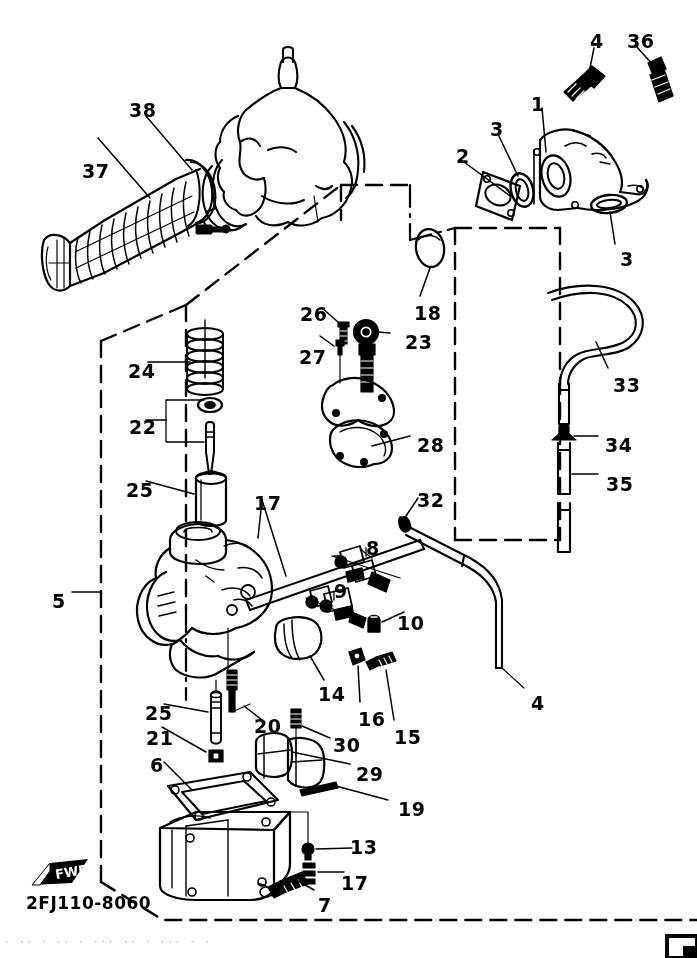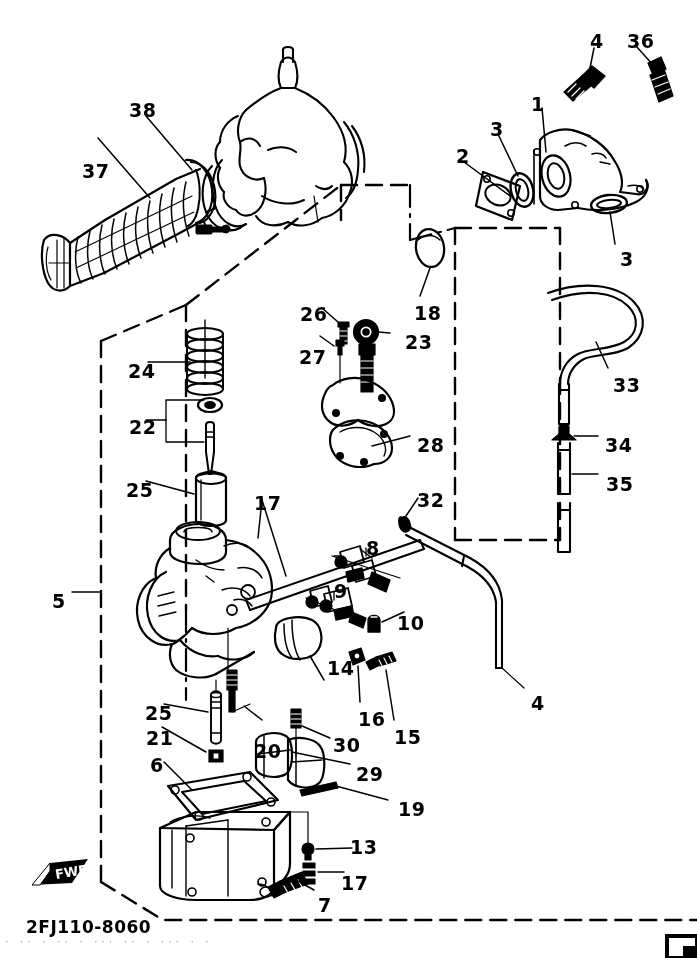--- a/index.html
+++ b/index.html
@@ -36,21 +36,20 @@
   #partnumber {
     position: absolute;
     left: 26px;
     top: 893px;
     font-family: "DejaVu Sans", sans-serif;
     font-weight: bold;
     font-size: 17px;
     letter-spacing: 0.5px;
     color: #000000;
     white-space: nowrap;
-    margin-top: 24px;
   }
   #footer-noise {
     position: absolute;
     left: 4px;
     top: 937px;
     width: 280px;
     height: 18px;
     overflow: hidden;
     font-family: "DejaVu Sans Mono", monospace;
     font-size: 9px;
@@ -598,27 +597,27 @@
       <div class="calloutnum" style="left: 590px; top: 32px;">4</div>
       <div class="calloutnum" style="left: 52px; top: 592px;">5</div>
       <div class="calloutnum" style="left: 150px; top: 756px;">6</div>
       <div class="calloutnum" style="left: 318px; top: 896px;">7</div>
       <div class="calloutnum" style="left: 366px; top: 539px;">8</div>
       <div class="calloutnum" style="left: 334px; top: 582px;">9</div>
       <div class="calloutnum" style="left: 397px; top: 614px;">10</div>
       <div class="calloutnum" style="left: 531px; top: 694px;">4</div>
       <div class="calloutnum" style="left: 341px; top: 874px;">17</div>
       <div class="calloutnum" style="left: 350px; top: 838px;">13</div>
-      <div class="calloutnum" style="left: 318px; top: 659px; margin-left: 9px;">14</div>
+      <div class="calloutnum" style="left: 318px; top: 685px;">14</div>
       <div class="calloutnum" style="left: 394px; top: 728px;">15</div>
       <div class="calloutnum" style="left: 358px; top: 710px;">16</div>
       <div class="calloutnum" style="left: 254px; top: 494px;">17</div>
       <div class="calloutnum" style="left: 414px; top: 304px;">18</div>
       <div class="calloutnum" style="left: 398px; top: 800px;">19</div>
-      <div class="calloutnum" style="left: 254px; top: 717px; margin-top: 25px;">20</div>
+      <div class="calloutnum" style="left: 254px; top: 717px;">20</div>
       <div class="calloutnum" style="left: 146px; top: 729px;">21</div>
       <div class="calloutnum" style="left: 129px; top: 418px;">22</div>
       <div class="calloutnum" style="left: 405px; top: 333px;">23</div>
       <div class="calloutnum" style="left: 128px; top: 362px;">24</div>
       <div class="calloutnum" style="left: 126px; top: 481px;">25</div>
       <div class="calloutnum" style="left: 300px; top: 305px;">26</div>
       <div class="calloutnum" style="left: 299px; top: 348px;">27</div>
       <div class="calloutnum" style="left: 417px; top: 436px;">28</div>
       <div class="calloutnum" style="left: 356px; top: 765px;">29</div>
       <div class="calloutnum" style="left: 333px; top: 736px;">30</div>

